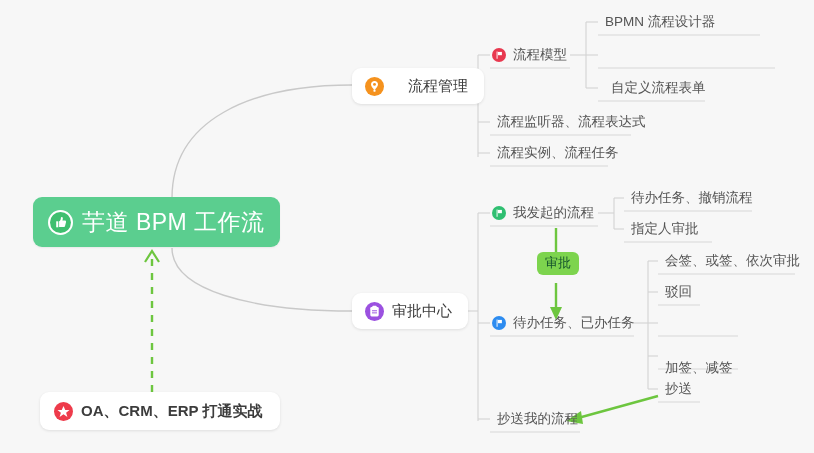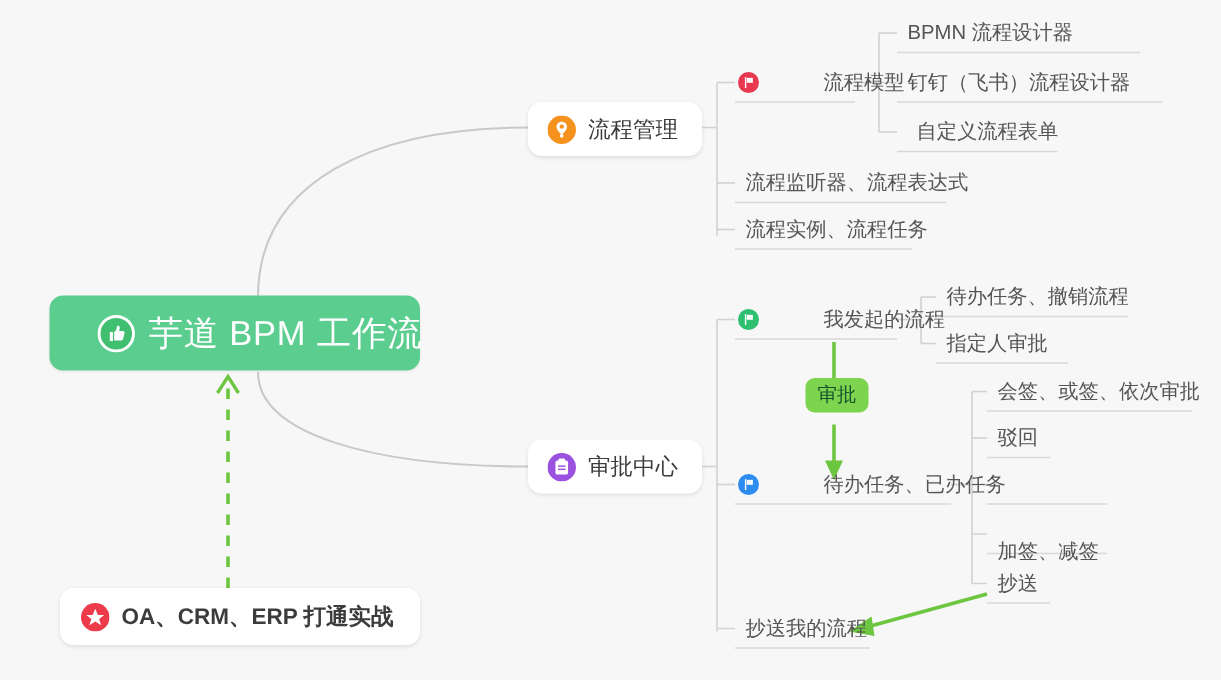--- a/index.html
+++ b/index.html
@@ -38,21 +38,21 @@
   
   .root-node {
     left: 33px;
     top: 197px;
     width: 247px;
     height: 50px;
     background: #5BCE8F;
     border-radius: 9px;
     display: flex;
     align-items: center;
-    padding-left: 32px;
+    padding-left: 15px;
     box-shadow: 0 1px 2px rgba(0,0,0,0.06);
   }
   .root-label {
     color: #ffffff;
     font-size: 23px;
     letter-spacing: 0.5px;
     margin-left: 9px;
   }
 
   
@@ -63,40 +63,40 @@
     align-items: center;
     padding: 0 16px 0 13px;
     height: 36px;
     box-shadow: 0 1px 3px rgba(0,0,0,0.10);
   }
   .card-label {
     font-size: 15px;
     color: #3c3c3c;
     margin-left: 8px;
   }
-  #node-process-mgmt { left: 352px; top: 68px; }
+  #node-process-mgmt { left: 352px; top: 68px; gap: 16px; }
   #node-approval-center { left: 352px; top: 293px; }
   #node-integration {
     left: 40px; top: 392px;
     height: 38px;
     padding: 0 18px 0 14px;
   }
   #node-integration .card-label { font-size: 15px; font-weight: bold; }
 
   
   .leaf {
     font-size: 13.5px;
     color: #555555;
     display: flex;
     align-items: center;
     height: 26px;
     padding: 0 9px 0 7px;
   }
   .leaf .leaf-label { margin-left: 0; }
-  .leaf.with-icon { padding-left: 6px; gap: 36px; }
+  .leaf.with-icon { padding-left: 6px; }
   .leaf.with-icon .leaf-label { margin-left: 7px; }
 
   
   .ico {
     display: inline-block;
     border-radius: 50%;
     position: relative;
     flex: 0 0 auto;
   }
   .ico svg { display: block; }
@@ -243,23 +243,20 @@
     <span class="leaf-label">流程监听器、流程表达式</span>
   </div>
 
   <div class="node leaf" style="left:490px; top:140px;">
     <span class="leaf-label">流程实例、流程任务</span>
   </div>
 
   <div class="node leaf" style="left:598px; top:9px;">
     <span class="leaf-label">BPMN 流程设计器</span>
   </div>
-  <div class="node leaf" style="left:598px; top:42px;">
-    <span class="leaf-label">钉钉（飞书）流程设计器</span>
-  </div>
   <div class="node leaf" style="left:604px; top:75px;">
     <span class="leaf-label">自定义流程表单</span>
   </div>
 
   <div class="node card-node" id="node-approval-center">
     <span class="ico ico-md">
       <svg width="19" height="19" viewBox="0 0 19 19">
         <circle cx="9.5" cy="9.5" r="9.5" fill="#9B51E0"></circle>
         <rect x="5.3" y="5.0" width="8.4" height="9.4" rx="1.3" fill="#ffffff"></rect>
         <rect x="7.3" y="3.7" width="4.4" height="2.1" rx="0.9" fill="#ffffff"></rect>

